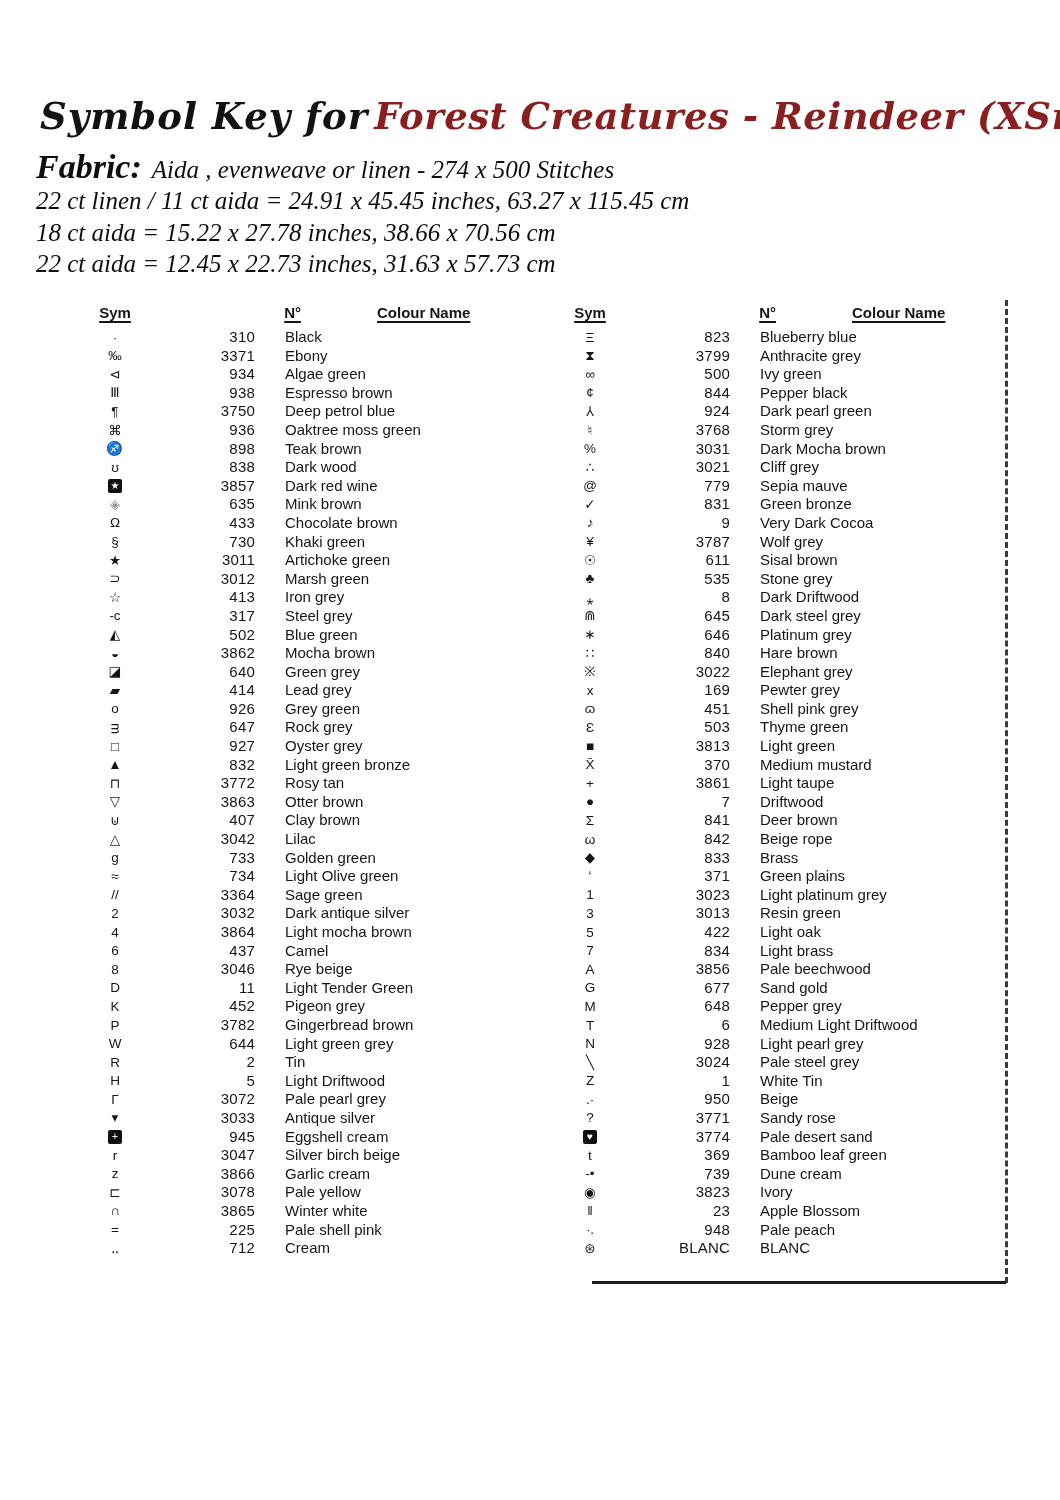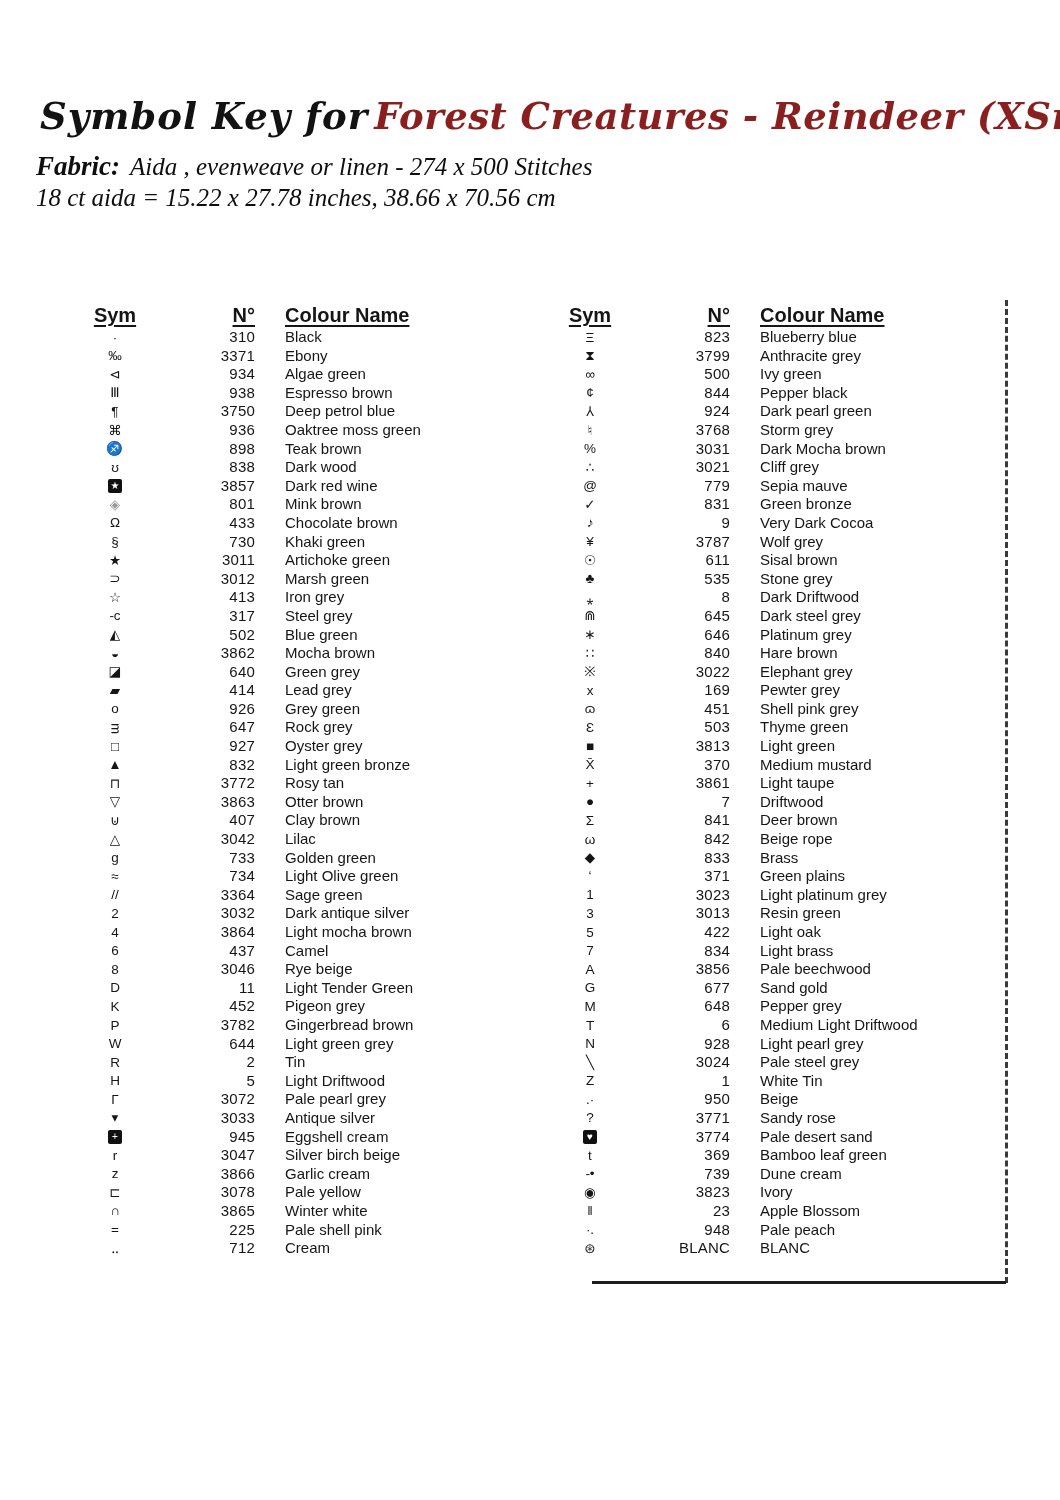--- a/index.html
+++ b/index.html
@@ -10,28 +10,28 @@
   .title{position:absolute;top:94px;left:40px;width:980px;text-align:center;white-space:nowrap;
          font-family:"DejaVu Serif",serif;font-style:italic;font-weight:bold;font-size:37px;}
   .title .prefix{color:#121212;margin-right:6px;letter-spacing:1px;}
   .title .name{letter-spacing:0.5px;}
 
   
   .fabric{position:absolute;top:151px;left:36px;width:990px;
           font-family:"Liberation Serif",serif;font-style:italic;font-size:25px;
           line-height:31.4px;color:#0e0e0e;white-space:nowrap;}
   .fabric b{font-weight:normal;}
-  .flabel{font-weight:bold;font-size:27px;margin-right:10px;}
+  .flabel{font-weight:bold;font-size:34px;margin-right:10px;}
 
   
   .tcol{position:absolute;top:304px;width:470px;}
   .tcol-left{left:70px;}
   .tcol-right{left:545px;}
-  .thead{display:grid;grid-template-columns:90px 95px 1fr;font-size:20px;font-weight:bold;
-         height:24px;align-items:start;}
+  .thead{display:grid;grid-template-columns:90px 95px 1fr;font-size:15px;font-weight:bold;
+         height:24px;align-items:start;gap:46px;}
   .thead span{text-decoration:underline;text-decoration-thickness:2px;text-underline-offset:3px;}
   .h-sym{text-align:center;}
   .h-num{text-align:right;}
   .h-name{padding-left:30px;}
 
   .trow{display:grid;grid-template-columns:90px 95px 1fr;height:18.6px;align-items:center;
         font-size:15px;line-height:18.6px;}
   .cell{display:block;}
   .sym{text-align:center;font-size:13.5px;line-height:1;}
   .sym.mut{color:#979797;}
@@ -54,21 +54,27 @@
 
   <div class="title">
     <span class="prefix">Symbol Key for</span><span class="name" style="color: rgb(138, 31, 31);">Forest Creatures - Reindeer (XSr)</span>
   </div>
 
   <div class="fabric">
     <div class="fline">
       <span class="flabel">Fabric:</span><span>Aida , evenweave or  linen </span><b>- 274 x 500</b><span> Stitches</span>
     </div>
     <div class="fline">
+      <span>22 ct </span><b>linen</b><span> / 11 ct </span><b>aida</b><span> = 24.91 x 45.45 inches, 63.27 x 115.45 cm</span>
+    </div>
+    <div class="fline">
       <span>18 ct </span><b>aida</b><span></span><b></b><span>  = 15.22 x 27.78 inches, 38.66 x 70.56 cm</span>
+    </div>
+    <div class="fline">
+      <span>22 ct </span><b>aida</b><span></span><b></b><span> = 12.45 x 22.73 inches, 31.63 x 57.73 cm</span>
     </div>
   </div>
 
   <div class="tcol tcol-left">
     <div class="thead">
       <span class="h-sym">Sym</span>
       <span class="h-num">N°</span>
       <span class="h-name">Colour Name</span>
     </div>
     <div class="rows">
@@ -112,21 +118,21 @@
           <span class="cell num">838</span>
           <span class="cell cname">Dark wood</span>
         </div>
         <div class="trow">
           <span class="cell sym inv">★</span>
           <span class="cell num">3857</span>
           <span class="cell cname">Dark red wine</span>
         </div>
         <div class="trow">
           <span class="cell sym mut">◈</span>
-          <span class="cell num">801</span>
+          <span class="cell num">635</span>
           <span class="cell cname">Mink brown</span>
         </div>
         <div class="trow">
           <span class="cell sym">Ω</span>
           <span class="cell num">433</span>
           <span class="cell cname">Chocolate brown</span>
         </div>
         <div class="trow">
           <span class="cell sym">§</span>
           <span class="cell num">730</span>

